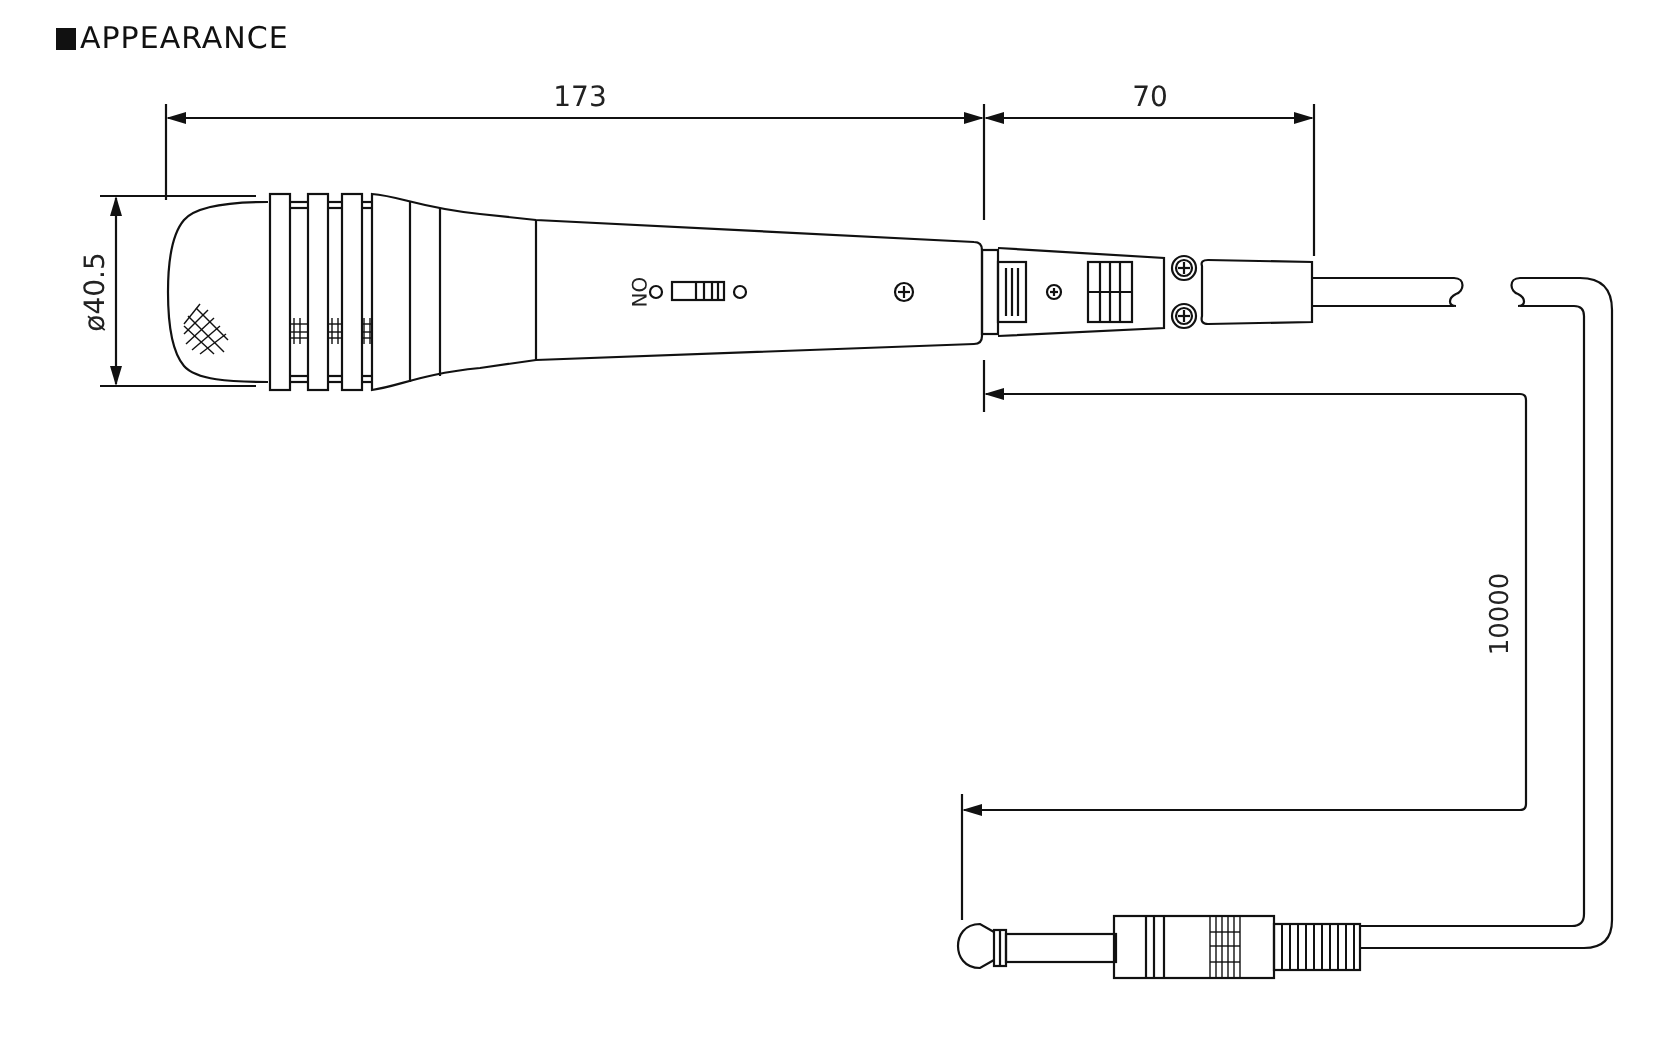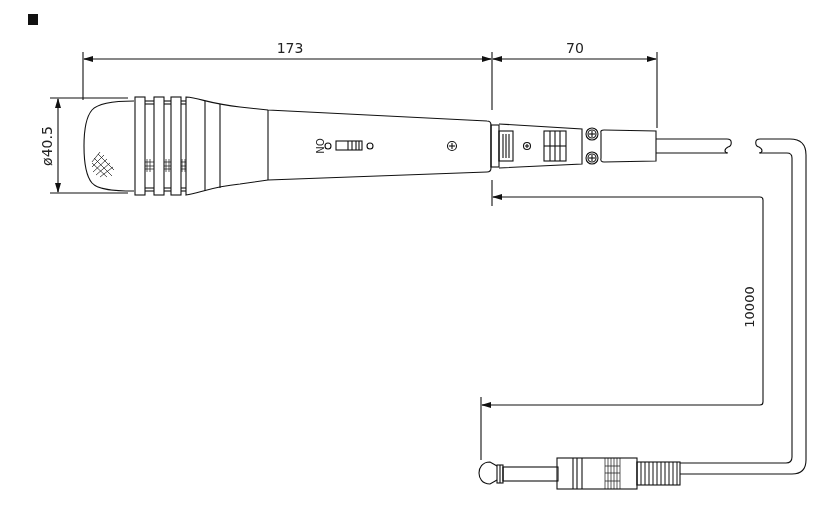--- a/index.html
+++ b/index.html
@@ -6,21 +6,21 @@
   body { width:839px; height:522px; position:relative; overflow:hidden; font-family:"DejaVu Sans", sans-serif; }
   .title { position:absolute; left:28px; top:10px; font-size:15px; color:#111; letter-spacing:0.5px; font-family:"DejaVu Sans", sans-serif; }
   .title .sq { display:inline-block; width:10px; height:11px; background:#111; margin-right:2px; vertical-align:-1px; }
   svg { position:absolute; left:0; top:0; }
   svg text { font-family:"DejaVu Sans", sans-serif; fill:#222; }
 </style>
 </head>
 <body>
 
 <div class="title">
-  <span class="sq"></span>
+  <span class="sq"></span><span>APPEARANCE</span>
 </div>
 
 <svg width="839" height="522" viewBox="0 0 839 522" xmlns="http://www.w3.org/2000/svg">
   <defs>
     <marker id="arr" markerWidth="10" markerHeight="6" refX="9" refY="3" orient="auto" markerUnits="userSpaceOnUse">
       <path d="M0,0 L10,3 L0,6 z" fill="#111"></path>
     </marker>
     <marker id="arrs" markerWidth="10" markerHeight="6" refX="1" refY="3" orient="auto" markerUnits="userSpaceOnUse">
       <path d="M10,0 L0,3 L10,6 z" fill="#111"></path>
     </marker>

